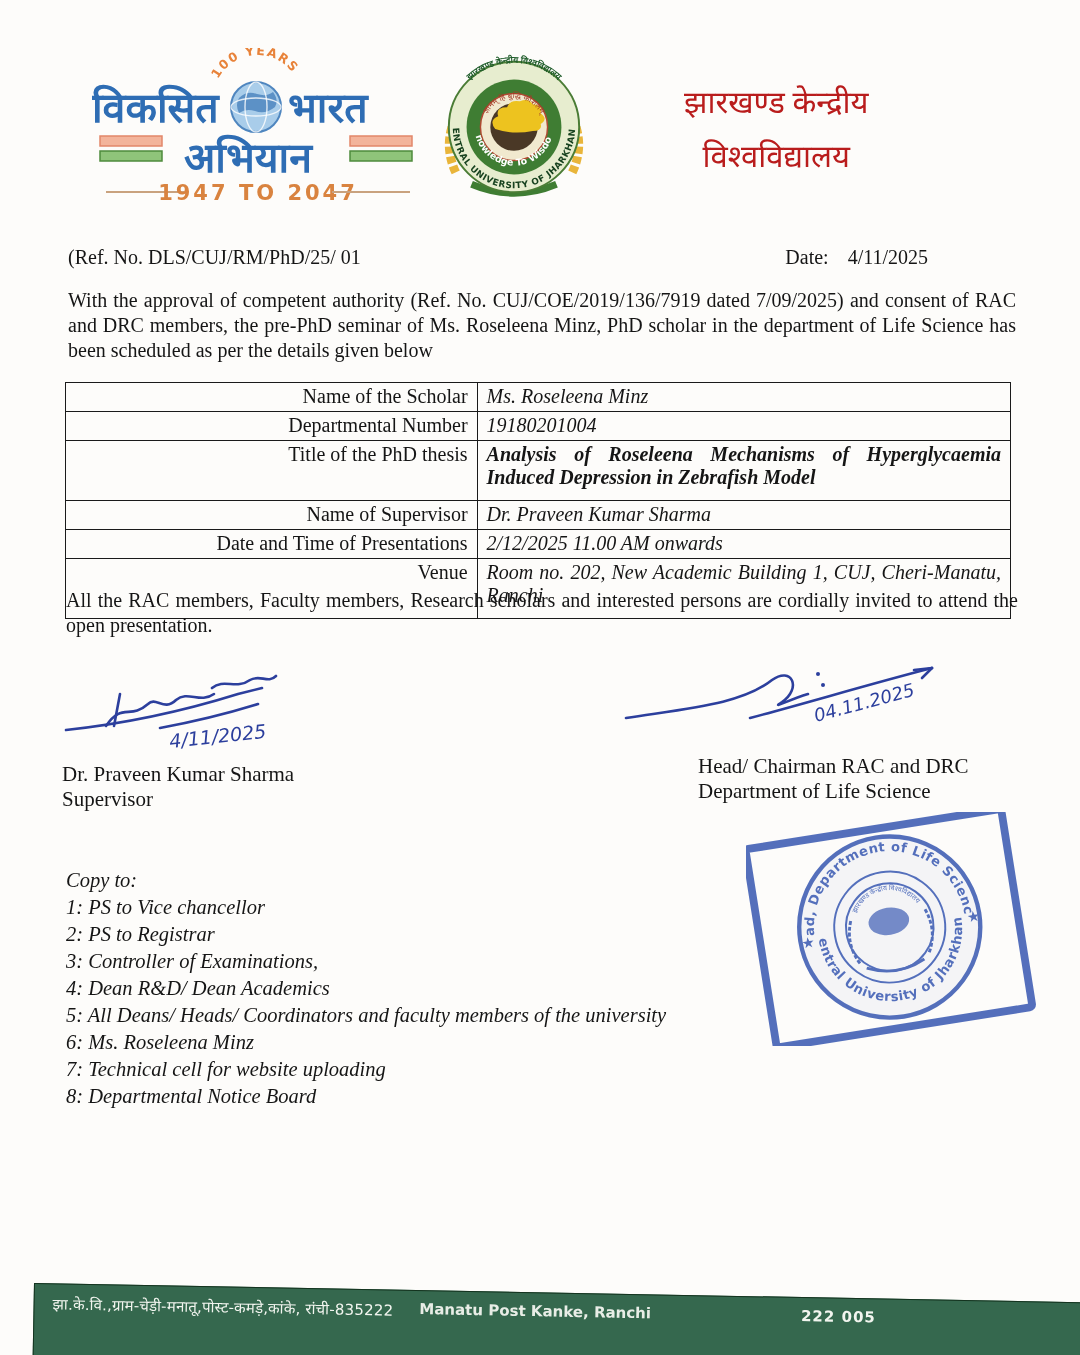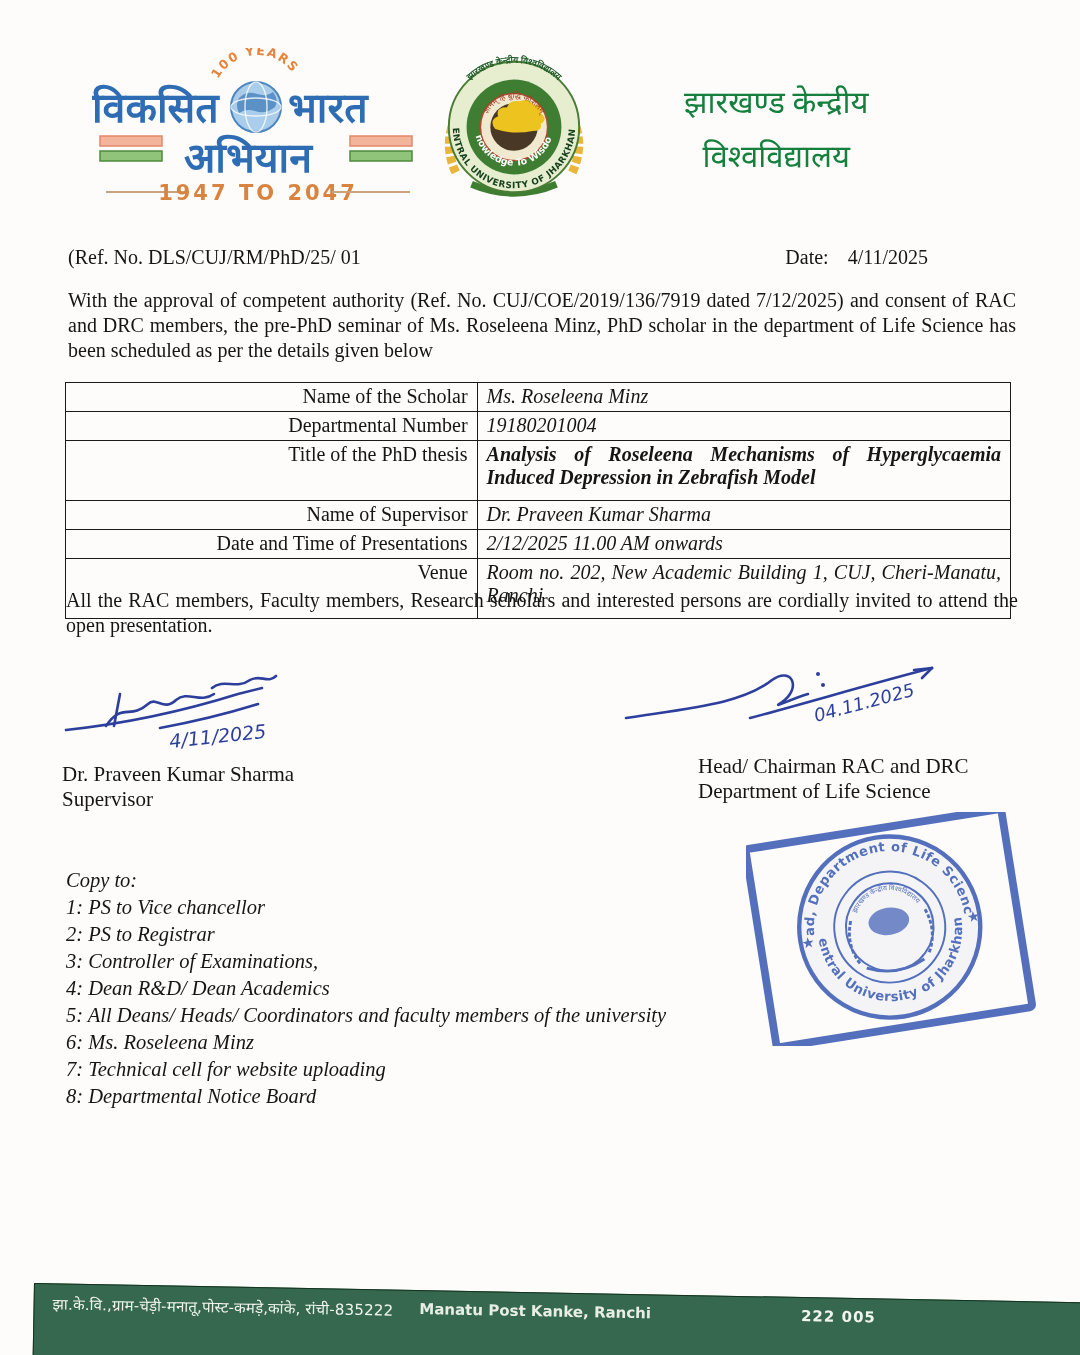--- a/index.html
+++ b/index.html
@@ -8,21 +8,21 @@
     position:relative; width:1080px; height:1355px; margin:0 auto;
     background:#fdfcfa; overflow:hidden;
     font-family:"Liberation Serif", serif; color:#151515;
   }
   
   .header { position:absolute; top:48px; left:0; width:100%; display:flex; align-items:flex-start; }
   .logo-left { margin-left:92px; width:332px; flex:none; }
   .seal-wrap { margin-left:6px; width:168px; flex:none; }
   .uni-hindi {
     margin-left:86px; margin-top:28px; text-align:center;
-    font-family:"Liberation Serif", serif; font-size:31px; color:#15803d; line-height:1.75;
+    font-family:"Liberation Serif", serif; font-size:31px; color:#b91c1c; line-height:1.75;
   }
   
   .ref-row { position:absolute; top:246px; left:68px; right:66px; display:flex; justify-content:space-between; font-size:20px; }
   .ref-row .date-cell { margin-right:86px;text-align:right; }
   .date-label { display:inline-block; margin-right:14px; }
   
   .intro { position:absolute; top:288px; left:68px; width:948px; font-size:20px; line-height:1.26; text-align:justify; }
   
   table.details { position:absolute; top:382px; left:65px; width:946px; border-collapse:collapse; font-size:20px; }
   table.details td { border:1.6px solid #1a1a1a; padding:2px 9px 3px 9px; vertical-align:top; }
@@ -139,21 +139,21 @@
   </div>
 
   <div class="ref-row">
     <span>(Ref. No. DLS/CUJ/RM/PhD/25/ 01</span>
     <span class="date-cell">
       <span class="date-label">Date:</span>
       <span>4/11/2025</span>
     </span>
   </div>
 
-  <p class="intro">With the approval of competent authority (Ref. No. CUJ/COE/2019/136/7919 dated 7/12/2025) and consent of RAC and DRC members, the pre-PhD seminar of Ms. Roseleena Minz, PhD scholar in the department of Life Science has been scheduled as per the details given below</p>
+  <p class="intro">With the approval of competent authority (Ref. No. CUJ/COE/2019/136/7919 dated 7/09/2025) and consent of RAC and DRC members, the pre-PhD seminar of Ms. Roseleena Minz, PhD scholar in the department of Life Science has been scheduled as per the details given below</p>
 
   <table class="details">
     <tbody>
       <tr>
         <td class="lbl">Name of the Scholar</td>
         <td class="val">Ms. Roseleena Minz</td>
       </tr>
       <tr>
         <td class="lbl">Departmental Number</td>
         <td class="val">19180201004</td>

